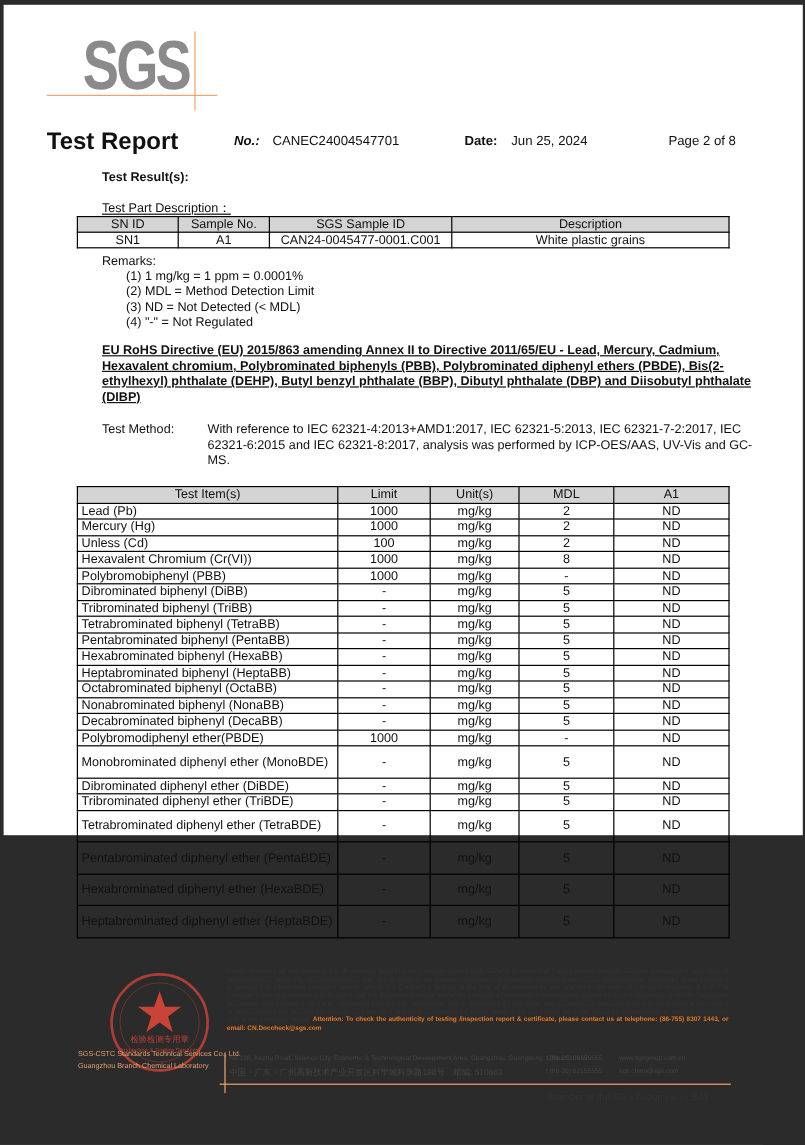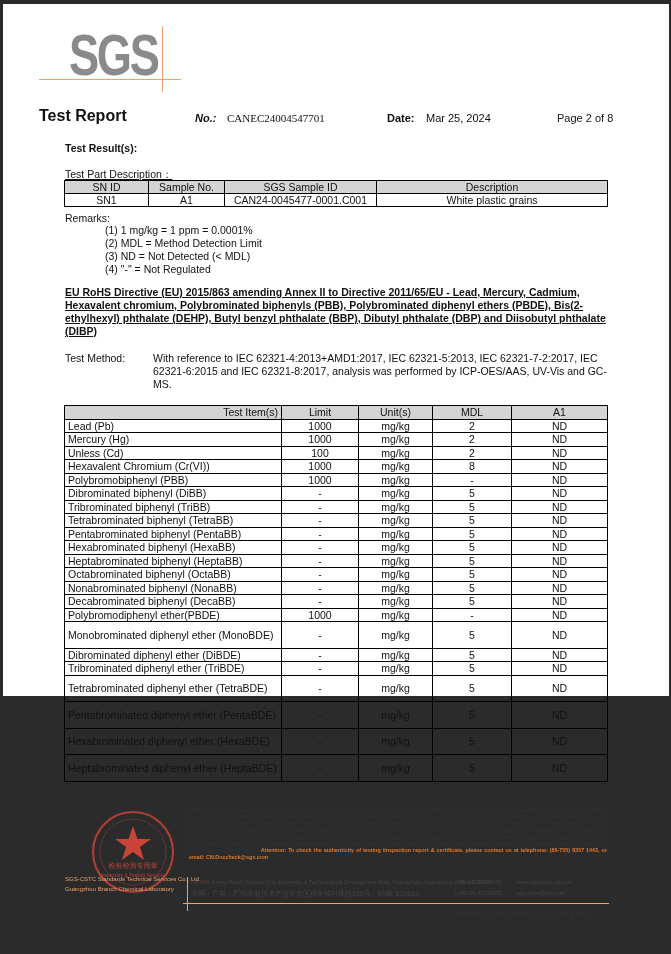--- a/index.html
+++ b/index.html
@@ -15,28 +15,28 @@
     position: absolute; left: 30px; top: 0px;
     font-family: "Liberation Sans", sans-serif; font-weight: bold;
     font-size: 58px; letter-spacing: -3px; color: #8a8a8a;
     transform: scaleX(0.78); transform-origin: left top; line-height: 58px;
   }
   .logo-hline { position: absolute; left: 0; top: 53px; width: 142px; height: 1px; background: #f0a26a; }
   .logo-vline { position: absolute; left: 123px; top: 0; width: 1px; height: 66px; background: #f0a26a; }
 
   
   .hdr { position: absolute; top: 103px; left: 36px; width: 590px; height: 20px; }
-  .hdr-title { position: absolute; left: 0; top: 0; font-size: 16px; font-weight: bold; }
+  .hdr-title { position: absolute; left: 0; top: 0; font-size: 20px; font-weight: bold; }
   .hdr-no-label { position: absolute; left: 156px; top: 5px; font-size: 11px; font-weight: bold; font-style: italic; }
-  .hdr-no { position: absolute; left: 188px; top: 5px; font-size: 11px; font-family: Liberation Serif, serif; }
+  .hdr-no { position: absolute; left: 188px; top: 5px; font-size: 11px; }
   .hdr-date-label { position: absolute; left: 348px; top: 5px; font-size: 11px; font-weight: bold; }
   .hdr-date { position: absolute; left: 387px; top: 5px; font-size: 11px; }
   .hdr-page { position: absolute; left: 518px; top: 5px; font-size: 11px; }
 
-  .txt { position: absolute; font-size: 10.5px; line-height: 13px; }
+  .txt { position: absolute; font-size: 10.5px; line-height: 13px; margin-left: 20px; }
   .bold { font-weight: bold; }
   .u { text-decoration: underline; }
 
   table { border-collapse: collapse; position: absolute; font-size: 10.5px; }
   td, th { border: 1px solid #000; font-weight: normal; padding: 0 3px; line-height: 12px; }
   th { background: #d4d4d4; }
   .c { text-align: center; }
 
   #part-table { left: 61px; top: 176px; width: 544px; }
   #part-table td, #part-table th { height: 13px; }
@@ -72,21 +72,21 @@
     <div class="logo-text">SGS</div>
     <div class="logo-hline"></div>
     <div class="logo-vline"></div>
   </div>
 
   <div class="hdr">
     <div class="hdr-title">Test Report</div>
     <div class="hdr-no-label">No.:</div>
     <div class="hdr-no">CANEC24004547701</div>
     <div class="hdr-date-label">Date:</div>
-    <div class="hdr-date">Mar 25, 2024</div>
+    <div class="hdr-date">Jun 25, 2024</div>
     <div class="hdr-page">Page 2 of 8</div>
   </div>
 
   <div class="txt bold" style="left:62px; top:138px;">Test Result(s):</div>
   <div class="txt u" style="left:62px; top:164px;">Test Part Description：</div>
 
   <table id="part-table">
     <thead>
       <tr>
         <th class="c" style="width:84px">SN ID</th>
@@ -114,21 +114,21 @@
   </div>
 
   <div class="txt directive">EU RoHS Directive (EU) 2015/863 amending Annex II to Directive 2011/65/EU - Lead, Mercury, Cadmium, Hexavalent chromium, Polybrominated biphenyls (PBB), Polybrominated diphenyl ethers (PBDE), Bis(2-ethylhexyl) phthalate (DEHP), Butyl benzyl phthalate (BBP), Dibutyl phthalate (DBP) and Diisobutyl phthalate (DIBP)</div>
 
   <div class="txt method-label">Test Method:</div>
   <div class="txt method-text">With reference to IEC 62321-4:2013+AMD1:2017, IEC 62321-5:2013, IEC 62321-7-2:2017, IEC 62321-6:2015 and IEC 62321-8:2017, analysis was performed by ICP-OES/AAS, UV-Vis and GC-MS.</div>
 
   <table id="res-table">
     <thead>
       <tr>
-        <th style="width:217px; text-align:right">Test Item(s)</th>
+        <th style="width:217px; text-align:center">Test Item(s)</th>
         <th class="c" style="width:77px">Limit</th>
         <th class="c" style="width:74px">Unit(s)</th>
         <th class="c" style="width:79px">MDL</th>
         <th class="c">A1</th>
       </tr>
     </thead>
     <tbody id="res-body">
         <tr>
           <td>Lead (Pb)</td>
           <td class="c">1000</td>

